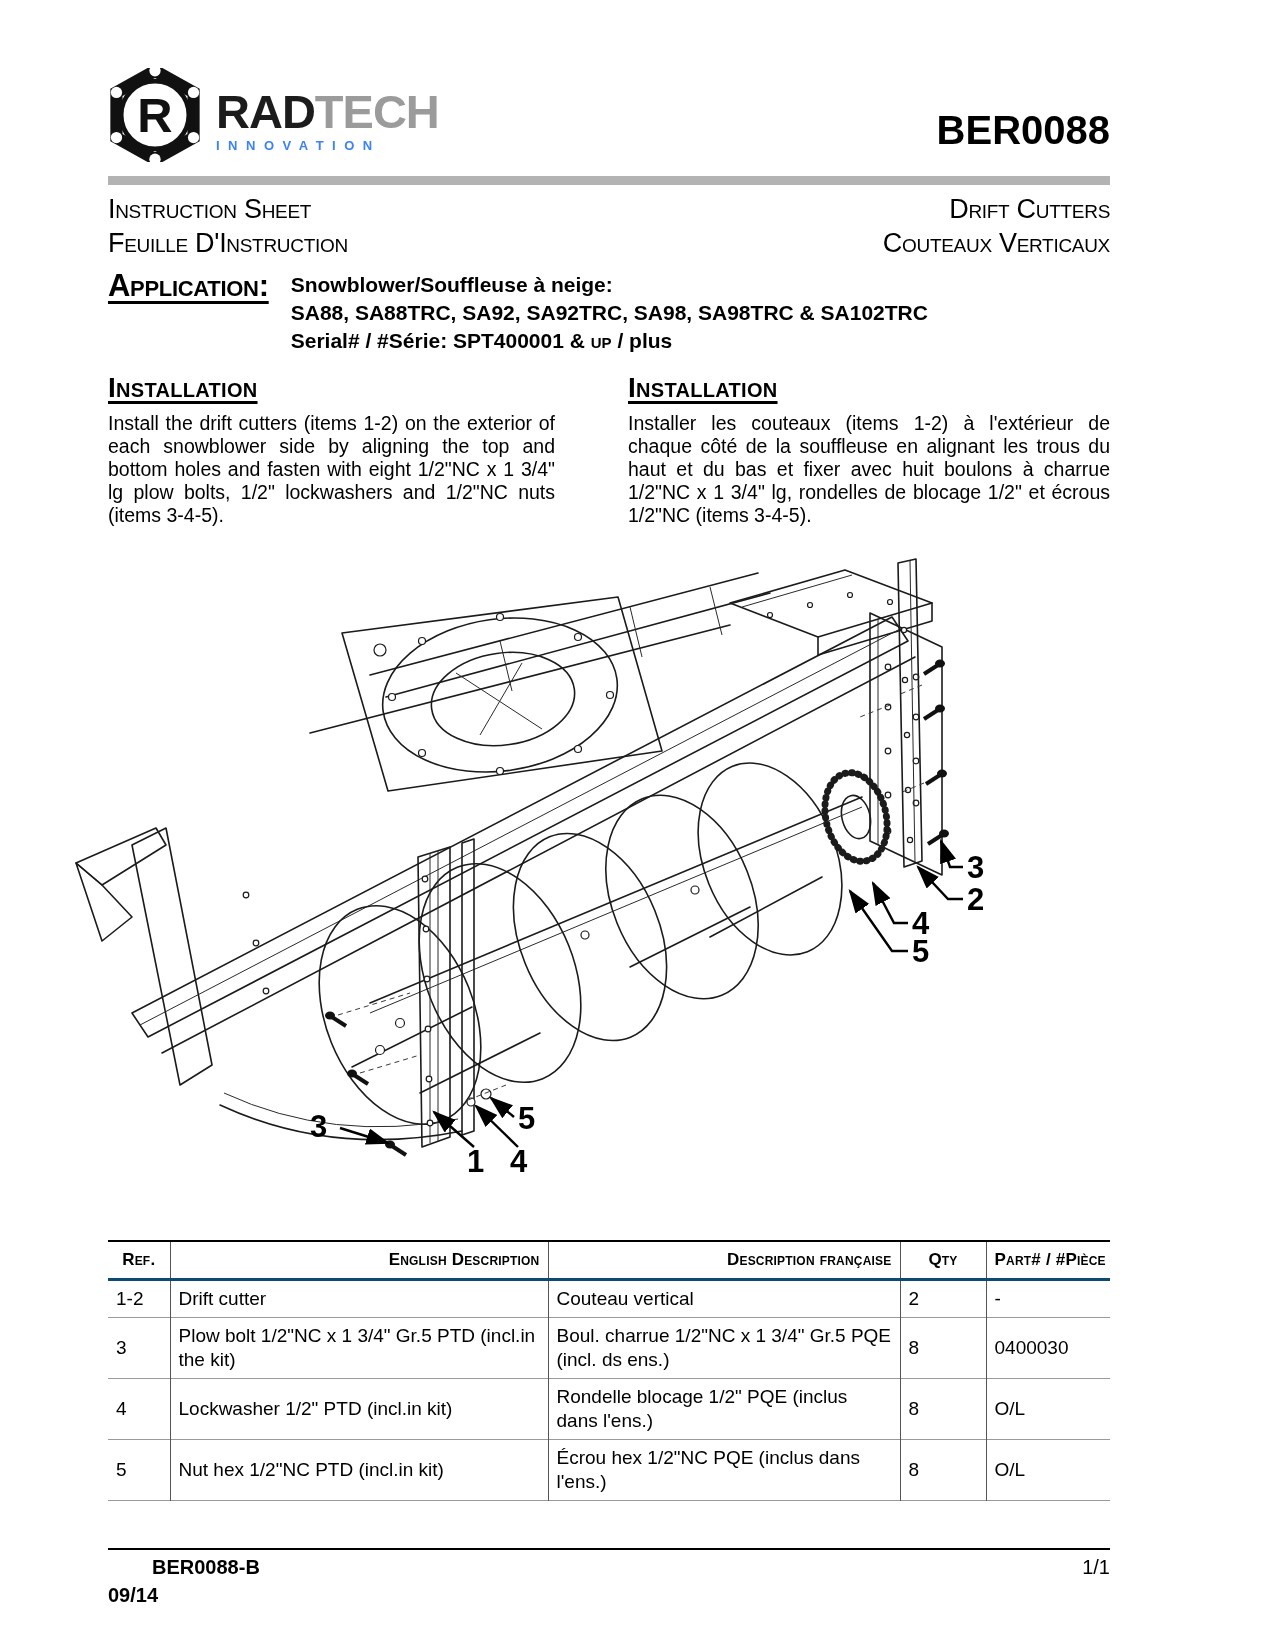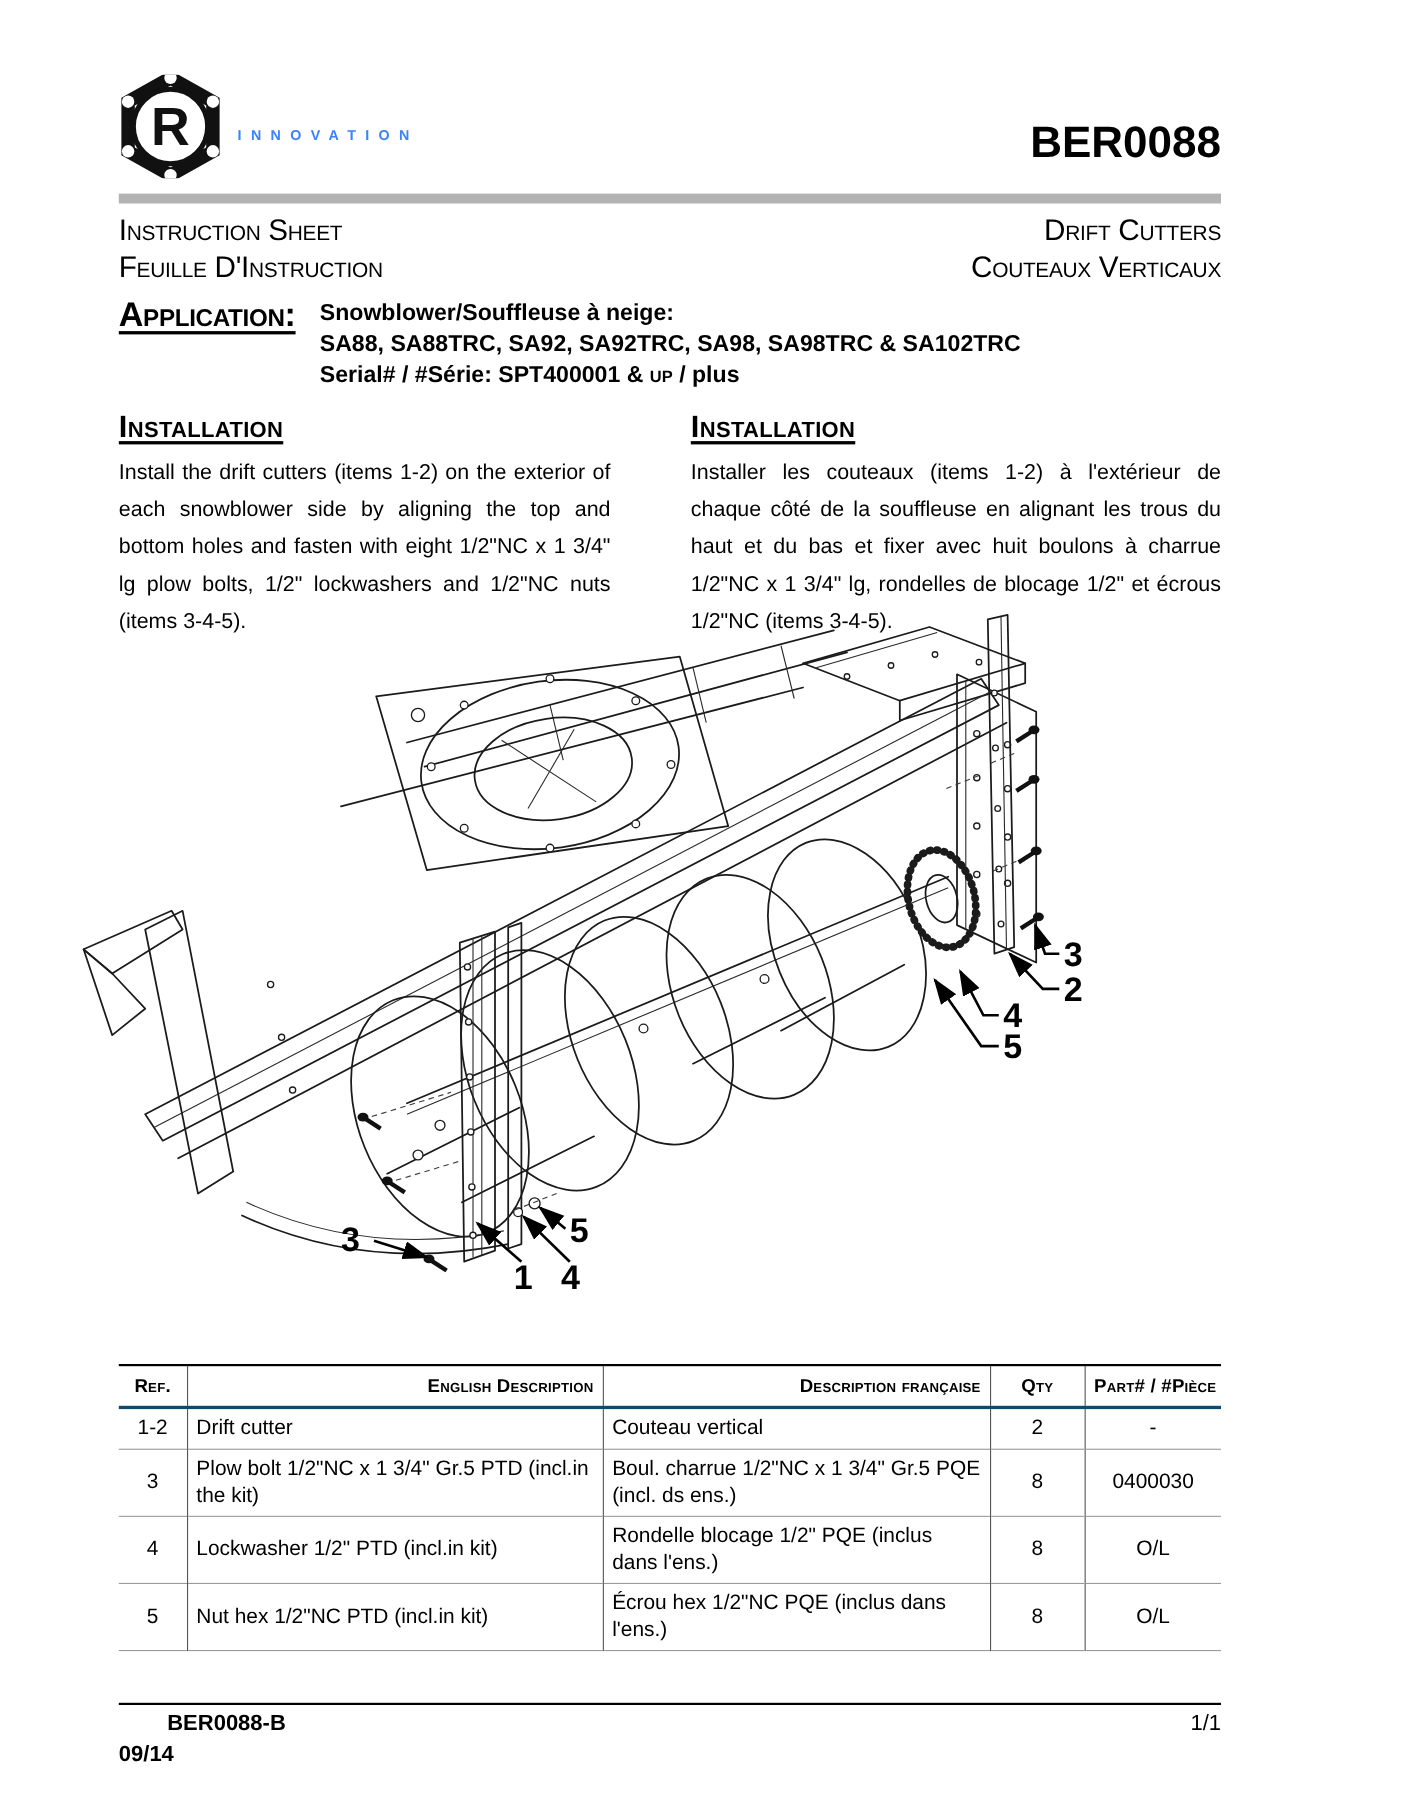--- a/index.html
+++ b/index.html
@@ -29,41 +29,41 @@
   .application{top:268px;left:108px;width:1002px;display:flex;}
   .app-label{font-size:31px;font-weight:bold;text-decoration:underline;text-decoration-thickness:3px;text-underline-offset:5px;letter-spacing:-0.3px;}
   .app-lines{margin-left:22px;margin-top:3px;}
   .app-lines div{font-size:21px;font-weight:bold;line-height:28px;}
 
   
   .install-row{top:372px;left:108px;width:1002px;display:flex;justify-content:space-between;}
   .col-en{width:447px;}
   .col-fr{width:482px;}
   .inst-title{font-size:28px;font-weight:bold;text-decoration:underline;text-decoration-thickness:2.5px;text-underline-offset:4px;letter-spacing:0.3px;margin-bottom:8px;}
-  .inst-body{font-size:19.5px;line-height:34px;text-align:justify;}
+  .inst-body{font-size:19.5px;line-height:23px;text-align:justify;}
 
   
   .drawing{top:545px;left:70px;}
   .drawing *{vector-effect:non-scaling-stroke;}
   .ln{fill:none;stroke:#1b1b1b;stroke-width:1.6;stroke-linejoin:round;stroke-linecap:round;}
   .lnthin{fill:none;stroke:#2a2a2a;stroke-width:1;stroke-linejoin:round;}
   .dash{fill:none;stroke:#3a3a3a;stroke-width:1;stroke-dasharray:5 4;}
   .hole{fill:#fff;stroke:#1b1b1b;stroke-width:1.2;}
   .callout{font-size:31px;font-weight:800;fill:#000;}
   .leader{fill:none;stroke:#000;stroke-width:2.4;}
 
   
   .parts{top:1240px;left:108px;width:1002px;border-collapse:collapse;table-layout:fixed;}
   .parts th,.parts td{padding:6px 8px;vertical-align:middle;}
   .parts thead tr{border-top:2px solid #000;border-bottom:3px solid #0c4a6e;}
   .parts th{font-size:17px;font-weight:bold;text-align:right;white-space:nowrap;font-variant:small-caps;letter-spacing:0.2px;padding-top:8px;padding-bottom:8px;}
   .parts th.cc{text-align:center;}
   .parts td{font-size:19px;line-height:24px;}
   .parts tbody tr{border-bottom:1px solid #9a9a9a;}
-  .parts td.cc{text-align:center;}
+  .parts td.cc{text-align:left;}
   .parts .vline{border-left:1px solid #555;}
   .col-ref{width:62px;} .col-en2{width:378px;} .col-fr2{width:352px;} .col-qty{width:86px;} .col-part{width:124px;}
 
   
   .footer{top:1548px;left:108px;width:1002px;border-top:2px solid #000;padding-top:6px;}
   .foot-line1{position:relative;height:26px;margin-left:44px;}
   .foot-rev{position:absolute;left:0;top:0;font-size:20px;font-weight:bold;}
   .foot-page{position:absolute;left:0;width:100%;text-align:right;top:0;font-size:20px;}
   .foot-date{font-size:20px;font-weight:bold;margin-top:2px;}
 </style>
@@ -79,20 +79,23 @@
         <circle cx="50" cy="3" r="6" fill="#fff"></circle>
           <circle cx="91" cy="26" r="6" fill="#fff"></circle>
         <circle cx="91" cy="74" r="6" fill="#fff"></circle>
           <circle cx="50" cy="97" r="6" fill="#fff"></circle>
         <circle cx="9" cy="74" r="6" fill="#fff"></circle>
           <circle cx="9" cy="26" r="6" fill="#fff"></circle>
         <circle cx="50" cy="50" r="36" fill="#fff" stroke="#111" stroke-width="5"></circle>
         <text x="50" y="68" text-anchor="middle" font-size="52" font-weight="800" fill="#111">R</text>
       </svg>
       <div class="logo-word">
+        <div class="logo-main">
+          <span class="logo-rad">RAD</span><span class="logo-tech">TECH</span>
+        </div>
         <div class="logo-sub">INNOVATION</div>
       </div>
     </div>
     <div class="doc-number">BER0088</div>
   </div>
 
   <div class="abs rule-gray"></div>
 
   <div class="abs subheader">
     <div class="sub-left">

